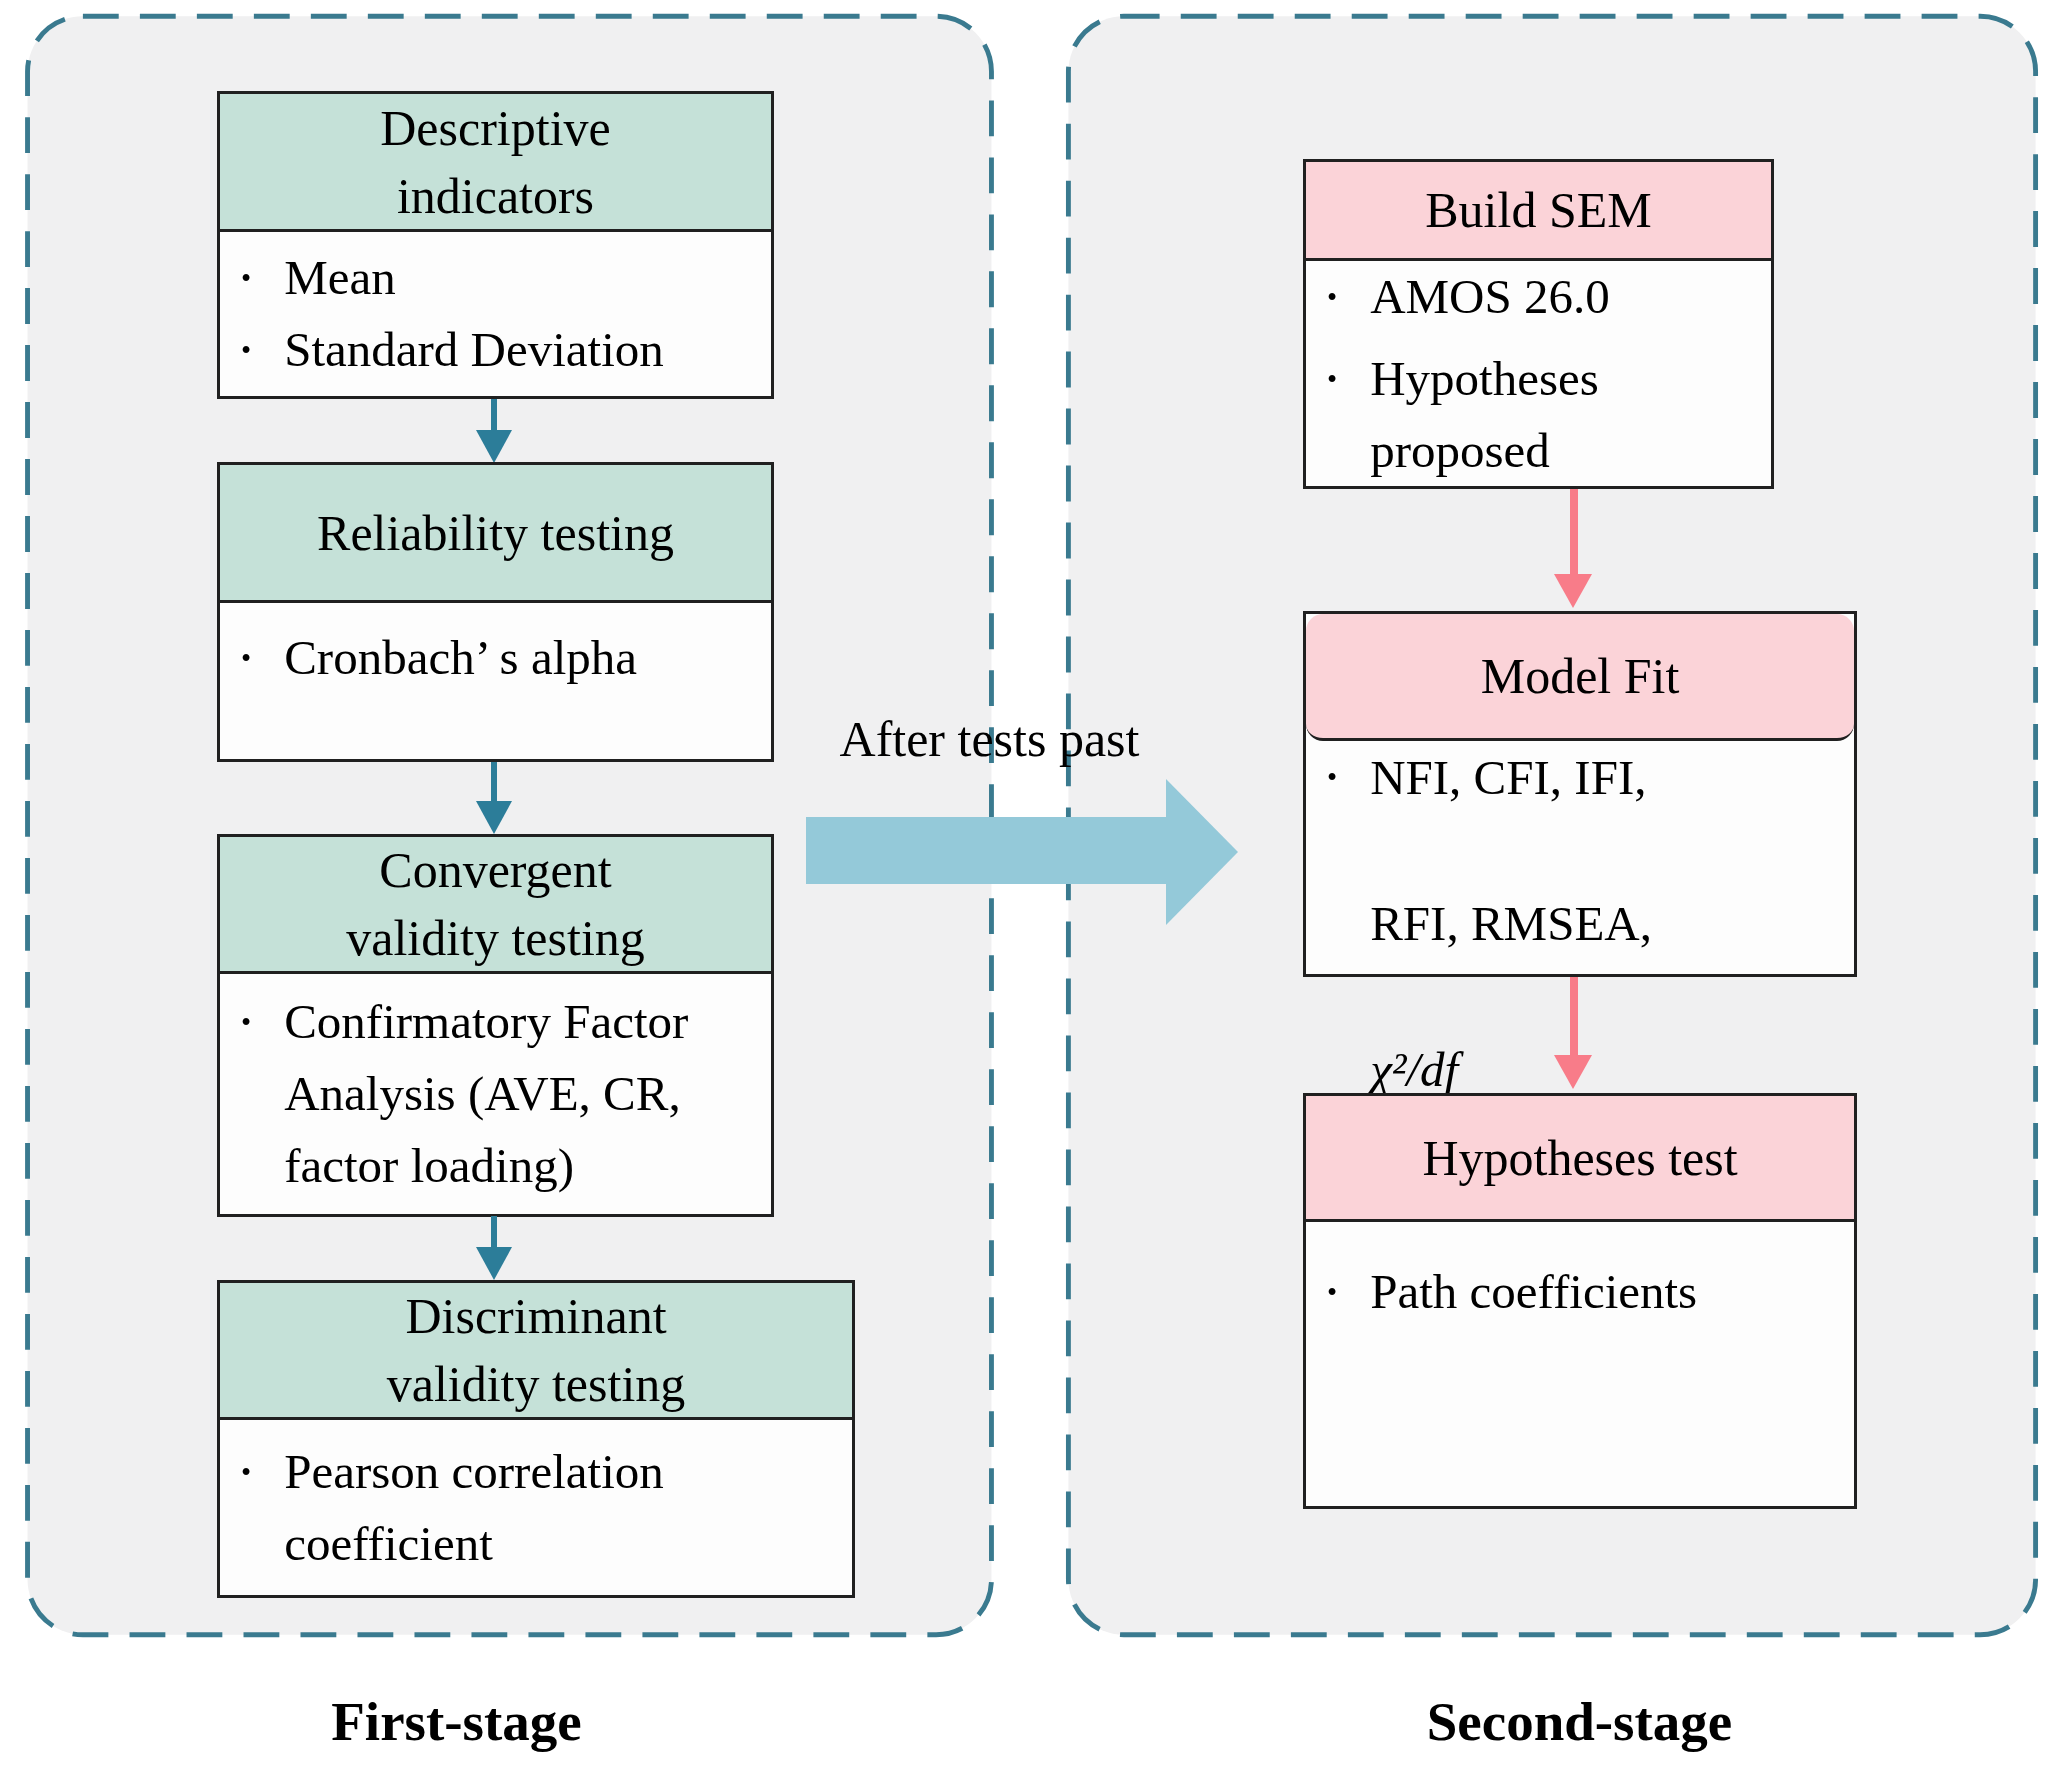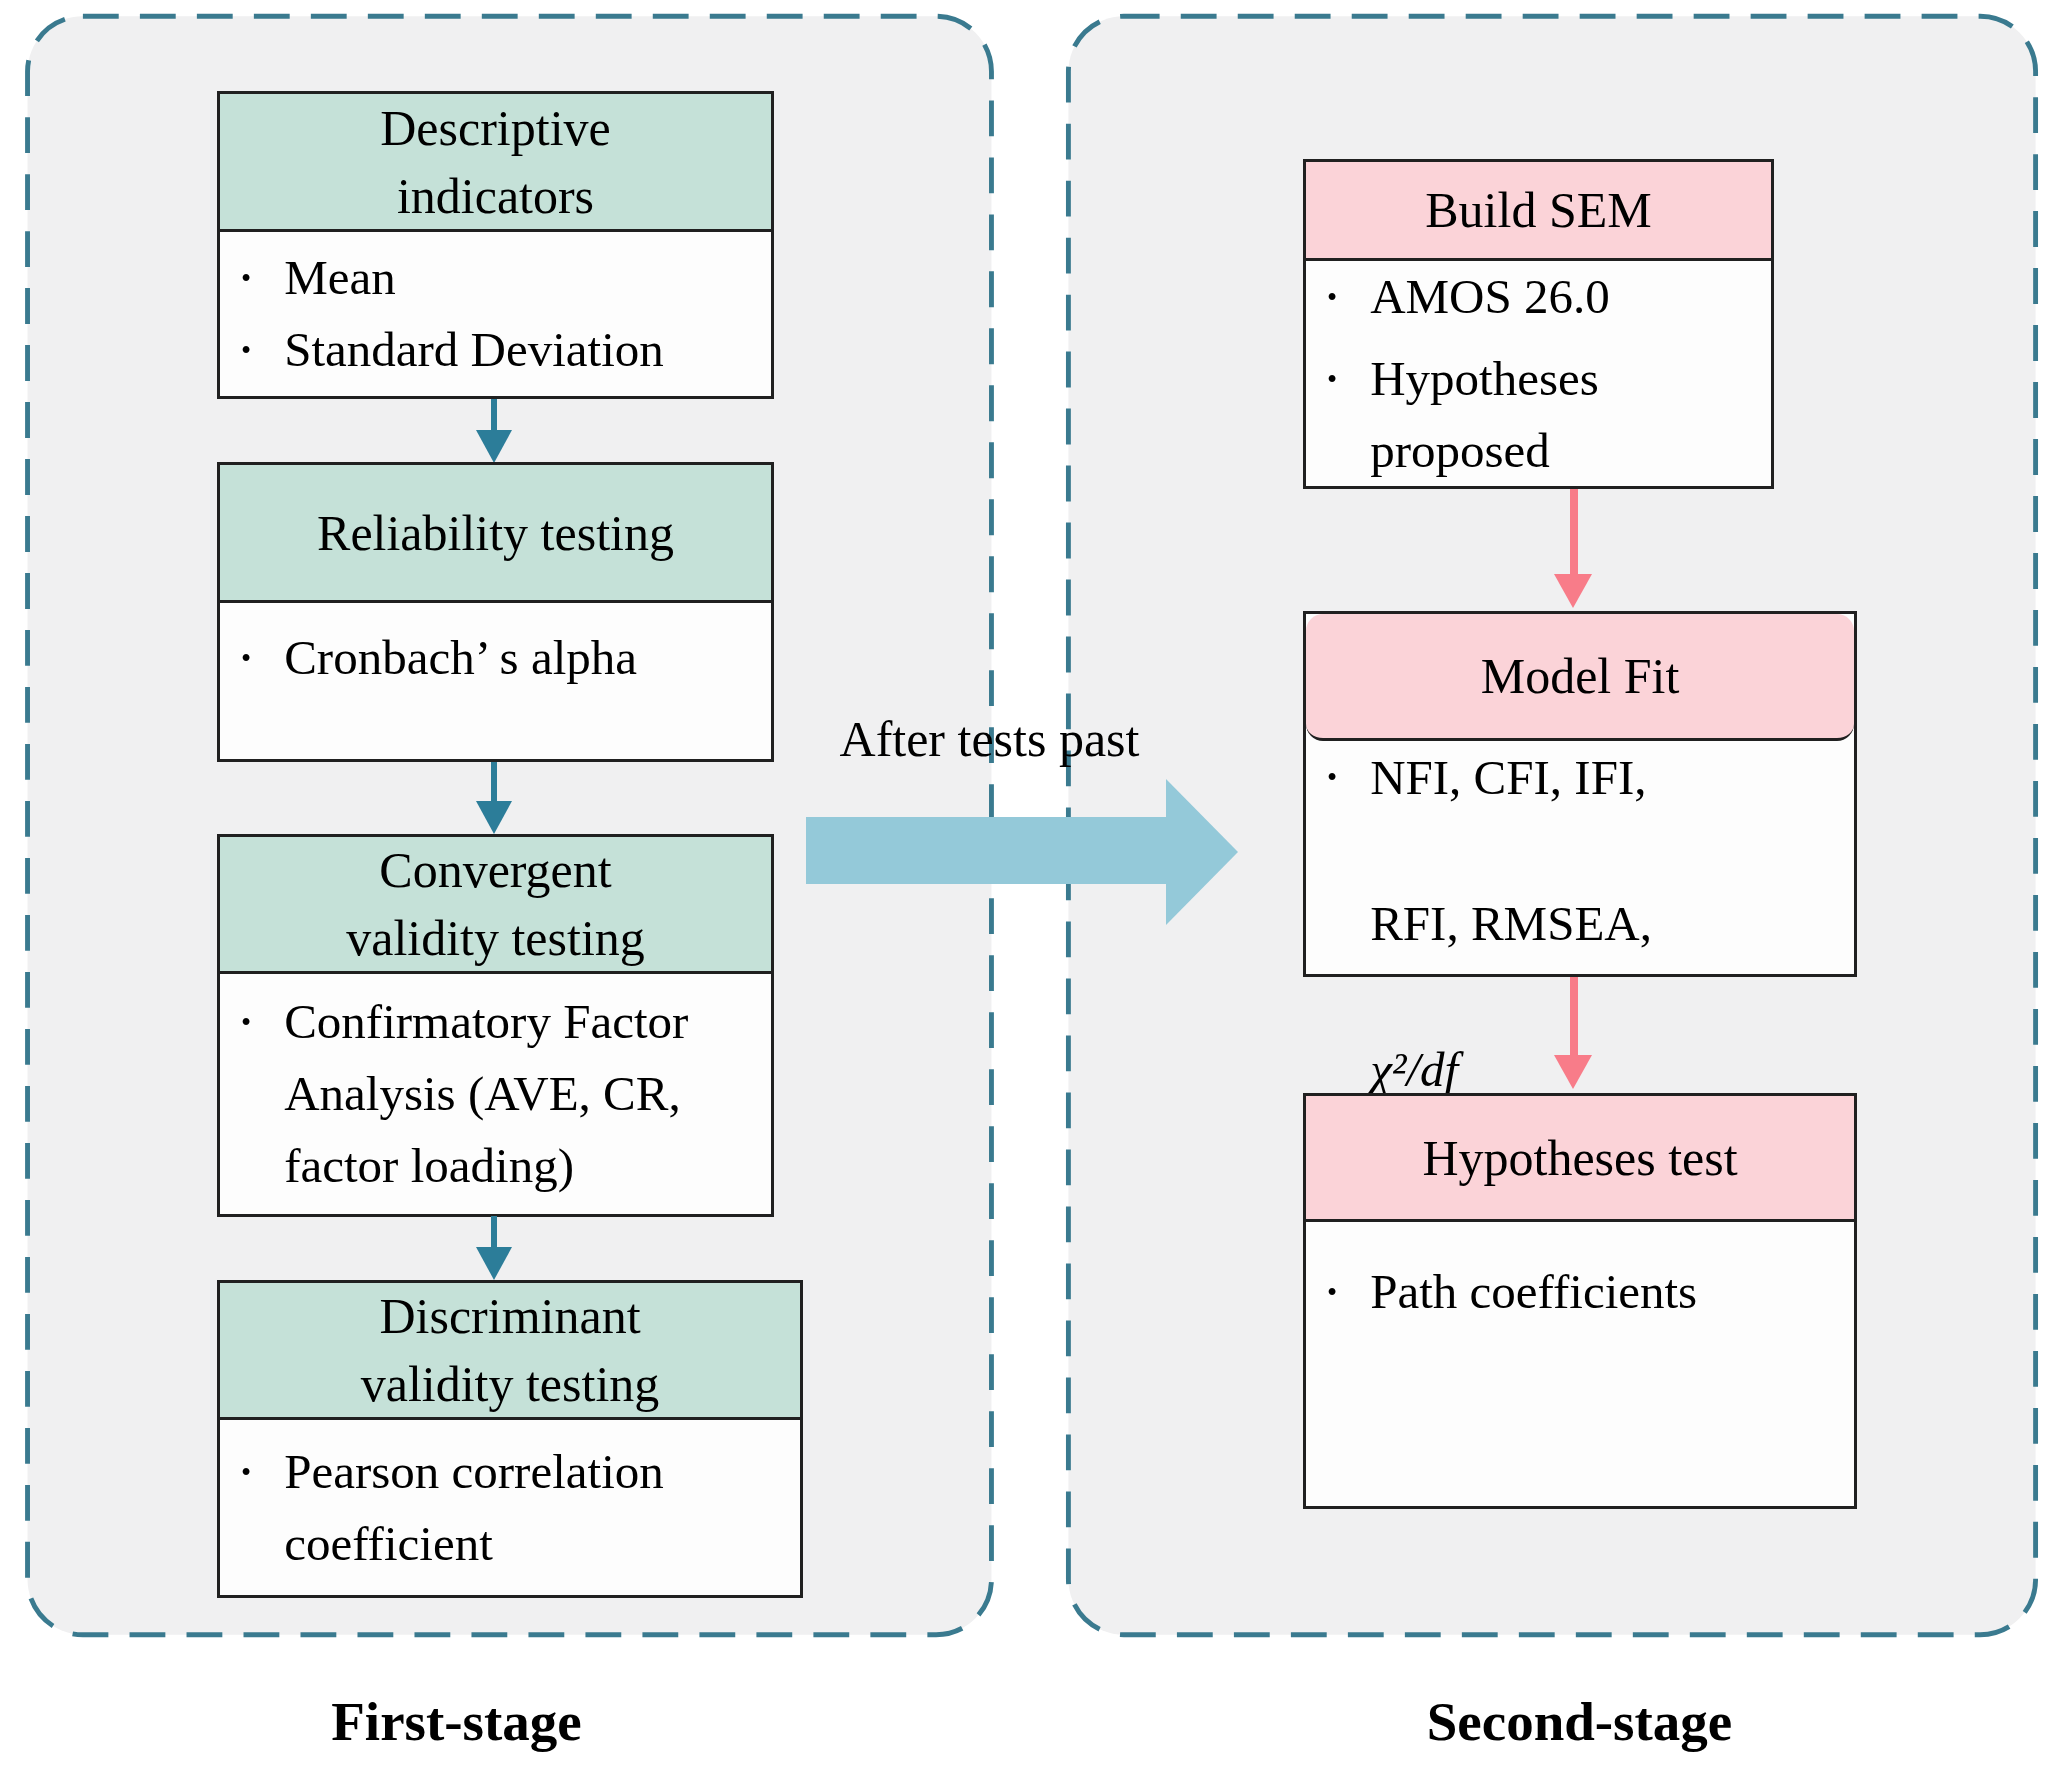--- a/index.html
+++ b/index.html
@@ -127,21 +127,21 @@
 factor loading)</span>
       </div>
     </div>
   </div>
 
   <div class="varrow" style="left:476px;top:1216px;width:36px;height:64px;">
     <div class="shaft t-shaft" style="height:33px;"></div>
     <div class="head t-head" style="top:31px;"></div>
   </div>
 
-  <div class="box" style="left:217px;top:1280px;width:586px;height:318px;">
+  <div class="box" style="left:217px;top:1280px;width:638px;height:318px;">
     <div class="box-header hdr-teal" style="height:137px;">Discriminant
 validity testing</div>
     <div class="box-body">
       <div class="item">
         <span class="dot">•</span>
         <span class="btext">Pearson correlation
 coefficient</span>
       </div>
     </div>
   </div>

